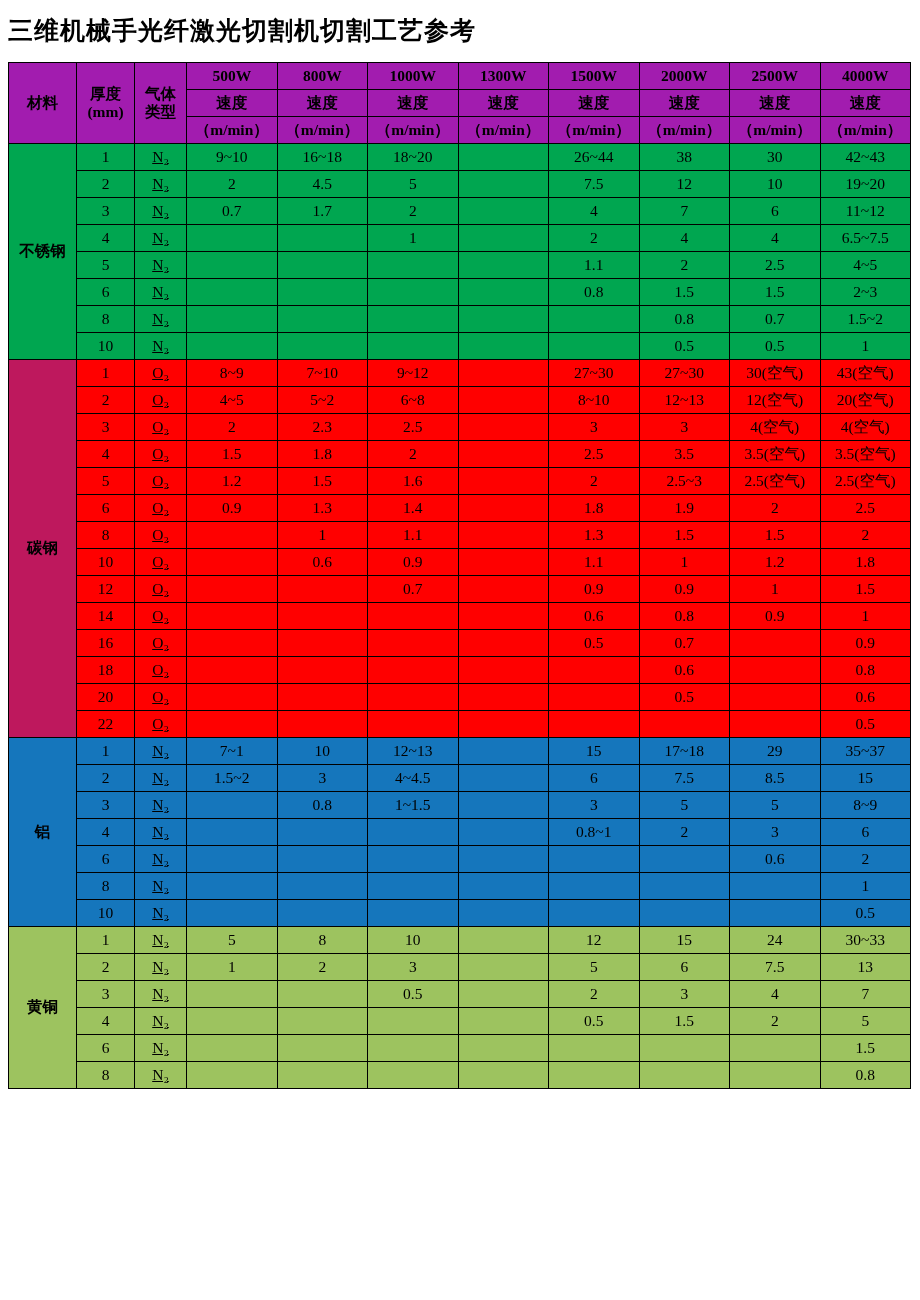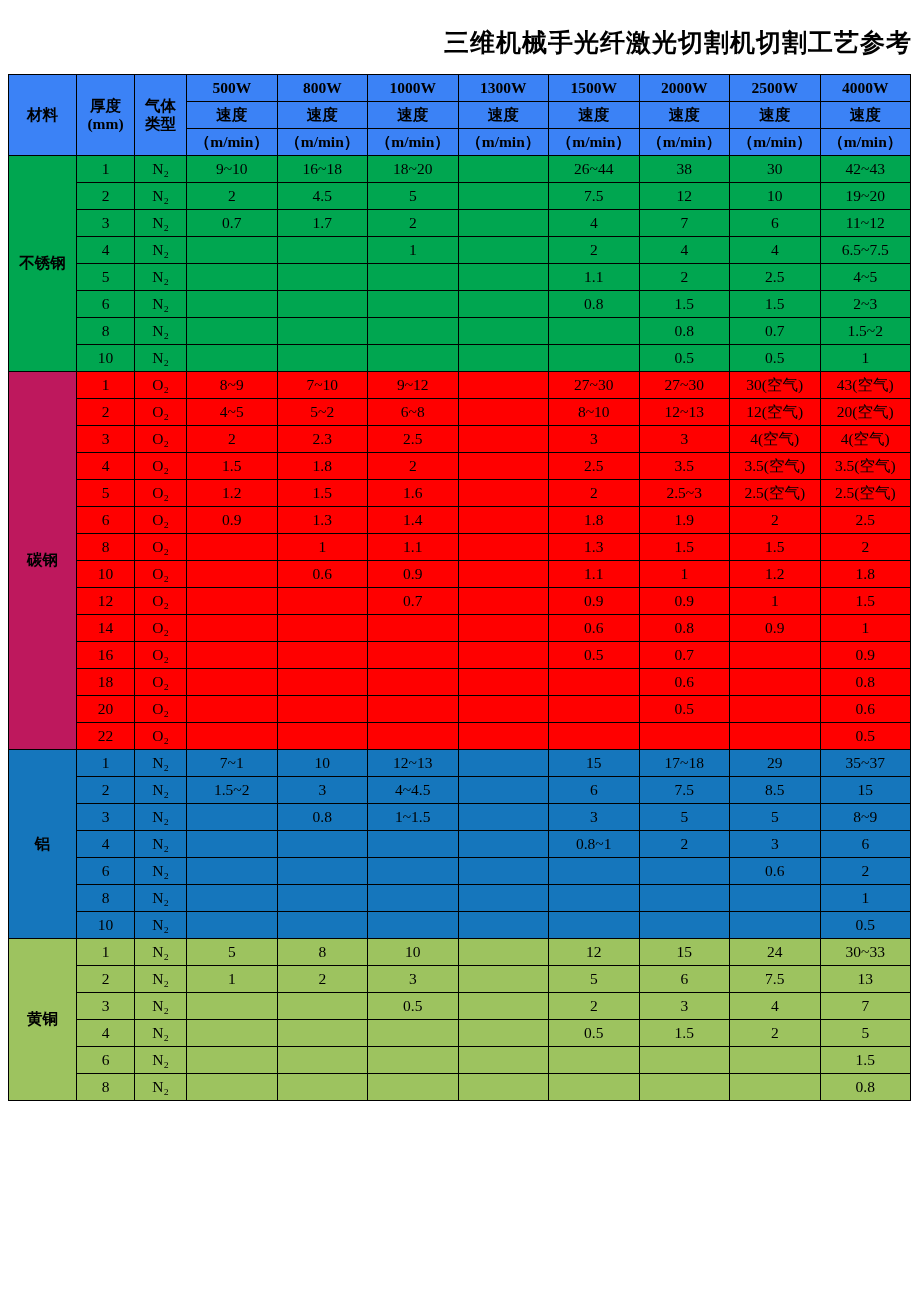--- a/index.html
+++ b/index.html
@@ -15,28 +15,27 @@
     overflow: hidden;
   }
   .page {
     width: 920px;
     height: 1300px;
     position: relative;
     box-sizing: border-box;
     padding: 0 8px;
   }
   .title {
-    text-align: right;
+    text-align: left;
     font-family: "Liberation Serif", "DejaVu Serif", serif;
     font-weight: bold;
     font-size: 25px;
     letter-spacing: 1px;
     padding-top: 14px;
     padding-bottom: 6px;
-    margin-top: 12px;
   }
   .notes {
     font-family: "Liberation Sans", "DejaVu Sans", sans-serif;
     font-weight: bold;
     font-size: 16.5px;
     line-height: 1.65;
     padding-left: 6px;
     padding-right: 4px;
   }
   .note-line {
@@ -60,21 +59,21 @@
     font-size: 15.5px;
     padding: 0;
     height: 26px;
     overflow: hidden;
     white-space: nowrap;
   }
   
   thead th {
     font-weight: bold;
     font-size: 16px;
-    background: #3b82f6;
+    background: #a21caf;
   }
   th.pw {
     font-family: "Liberation Serif", "DejaVu Serif", serif;
     font-weight: bold;
     font-size: 17px;
     height: 27px;
   }
   th.spd {
     font-weight: bold;
     font-size: 15.5px;
@@ -100,20 +99,21 @@
   col.c-gas { width: 52px; }
   col.c-pw  { width: 90.5px; }
 
   .mat-cell {
     font-weight: bold;
     font-size: 17px;
     margin-top: 44px;
   }
   .gas-cell {
     font-size: 15.5px;
+    text-decoration: underline;
   }
   
   .ss td { background: #00a650; }
   .cs td { background: #ff0000; }
   .al td { background: #1576bc; }
   .br td { background: #9dc35f; }
 
   .ss .mat-cell { background: #00a650; }
   .cs .mat-cell { background: #be185d; }
   .al .mat-cell { background: #1576bc; }

